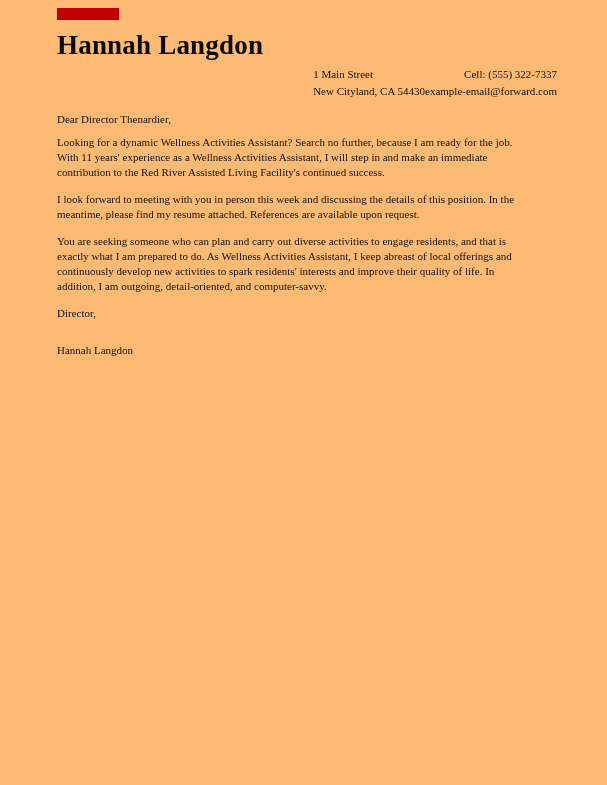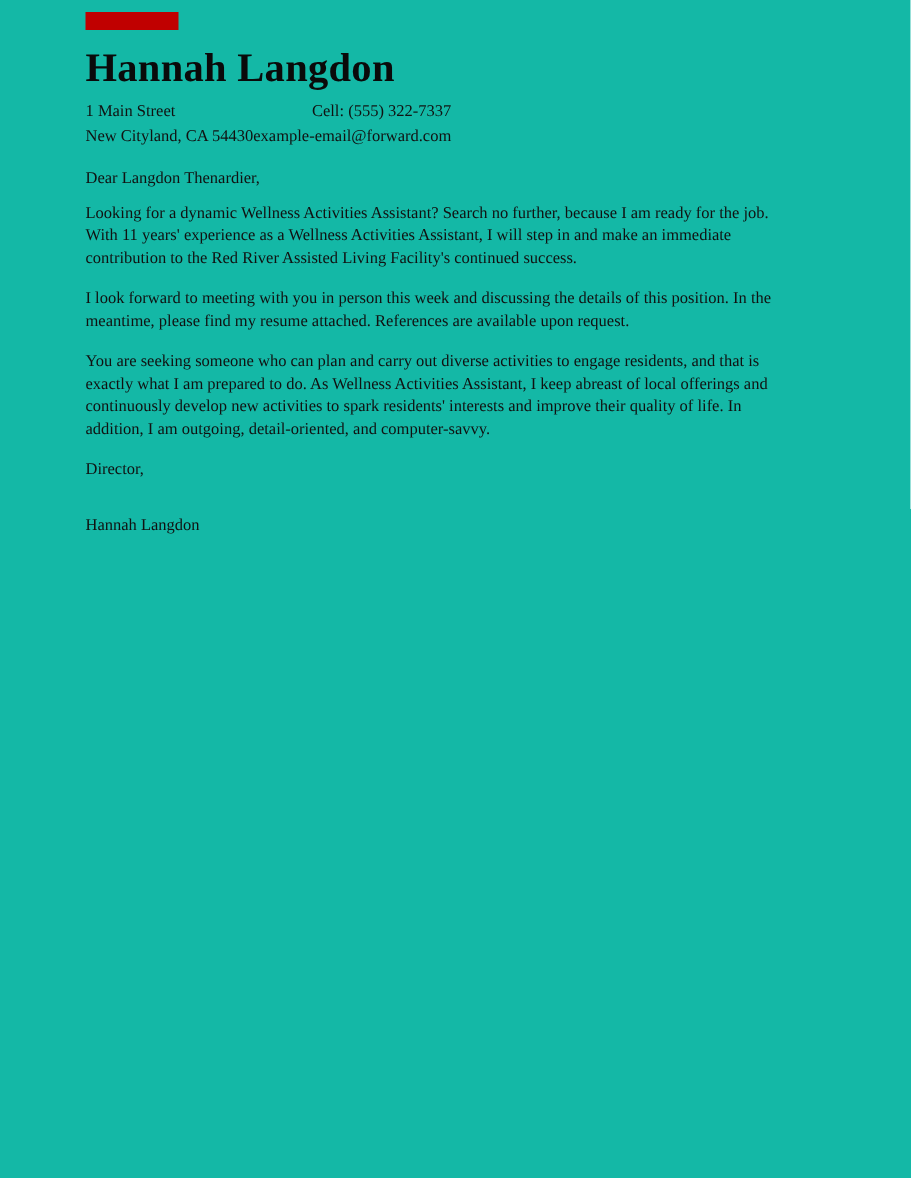--- a/index.html
+++ b/index.html
@@ -4,21 +4,21 @@
 <style>
   html, body {
     margin: 0;
     padding: 0;
     background: #ffffff;
   }
   .page {
     position: relative;
     width: 607px;
     height: 785px;
-    background: #14b8a6;
+    background: #fdba74;
     box-sizing: border-box;
     padding: 8px 50px 0 57px;
     overflow: hidden;
     font-family: "Liberation Serif", "DejaVu Serif", serif;
     color: #111111;
   }
   .accent-bar {
     width: 62px;
     height: 12px;
     background: #c00000;
@@ -26,21 +26,21 @@
   .name {
     margin: 10px 0 0 0;
     font-size: 27px;
     line-height: 30px;
     font-weight: bold;
     color: #0a0a0a;
     letter-spacing: 0.2px;
   }
   .contact-row {
     display: flex;
-    justify-content: flex-start;
+    justify-content: flex-end;
     align-items: flex-start;
     margin-top: 6px;
     font-size: 11px;
     line-height: 17px;
   }
   .contact-left { text-align: left; }
   .contact-right { text-align: right; font-family: Liberation Serif, serif; }
   .letter-body {
     margin-top: 12px;
     font-size: 11px;
@@ -75,21 +75,21 @@
       <div>1 Main Street</div>
       <div>New Cityland, CA 54430</div>
     </div>
     <div class="contact-right">
       <div>Cell: (555) 322-7337</div>
       <div>example-email@forward.com</div>
     </div>
   </div>
 
   <div class="letter-body">
-    <p class="salutation">Dear Langdon Thenardier,</p>
+    <p class="salutation">Dear Director Thenardier,</p>
     <p class="para">Looking for a dynamic Wellness Activities Assistant? Search no further, because I am ready for the job.
 With 11 years' experience as a Wellness Activities Assistant, I will step in and make an immediate
 contribution to the Red River Assisted Living Facility's continued success.</p>
     <p class="para">I look forward to meeting with you in person this week and discussing the details of this position. In the
 meantime, please find my resume attached. References are available upon request.</p>
     <p class="para">You are seeking someone who can plan and carry out diverse activities to engage residents, and that is
 exactly what I am prepared to do. As Wellness Activities Assistant, I keep abreast of local offerings and
 continuously develop new activities to spark residents' interests and improve their quality of life. In
 addition, I am outgoing, detail-oriented, and computer-savvy.</p>
     <p class="closing">Director,</p>

